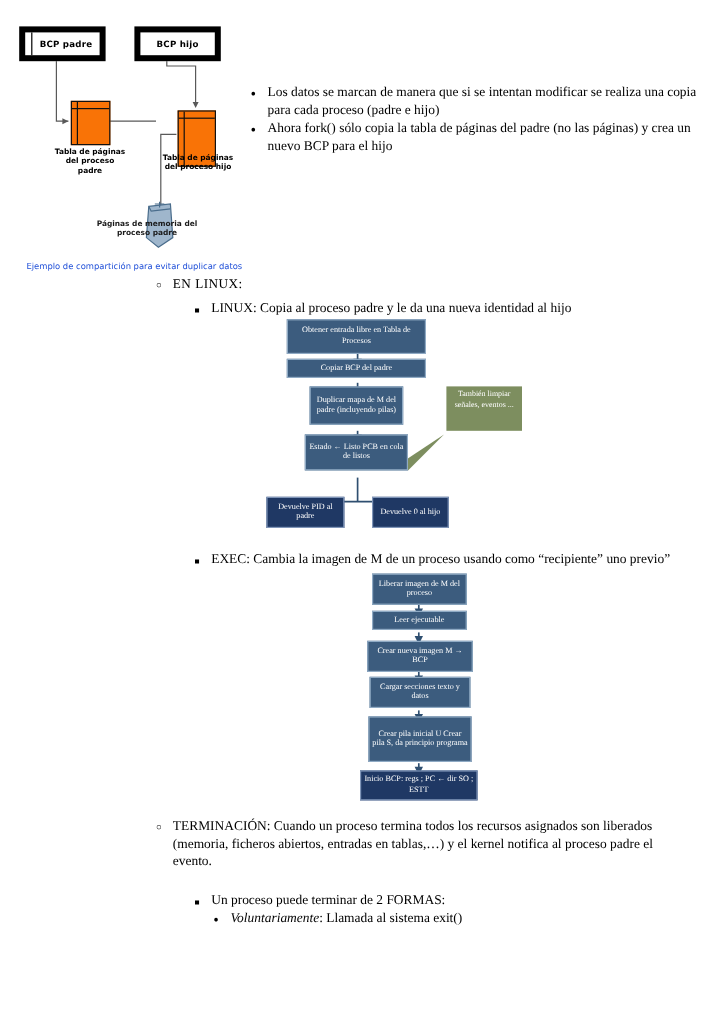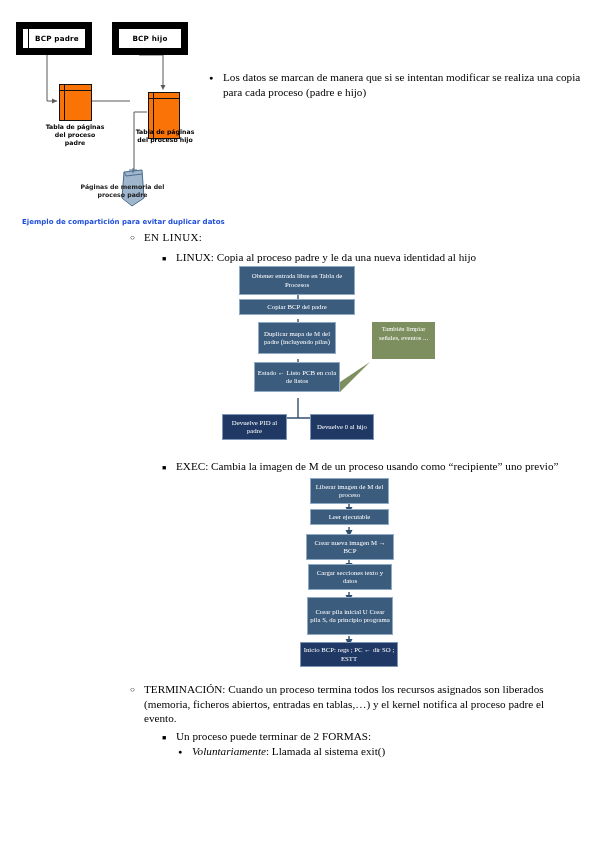--- a/index.html
+++ b/index.html
@@ -2,21 +2,21 @@
 <html><head>
 <meta charset="utf-8">
 <style>
   html,body{margin:0;padding:0;background:#ffffff;}
   body{width:600px;height:848px;position:relative;overflow:hidden;
        font-family:"Liberation Serif","DejaVu Serif",serif;color:#000;}
   .page{position:absolute;inset:0;width:600px;height:848px;}
 
   
   .diagram{position:absolute;left:0;top:0;width:200px;height:232px;}
-  .bcp-box{position:absolute;border:7px solid #000000;background:#fff;
+  .bcp-box{position:absolute;border:5px solid #000000;background:#fff;
            height:19px;display:flex;align-items:stretch;}
   .bcp-box .seg{border-right:1px solid #000;width:5px;}
   .bcp-box .seg.last{border-right:none;border-left:1px solid #000;width:5px;}
   .bcp-label{flex:1;display:flex;align-items:center;justify-content:center;
              font-family:"DejaVu Sans","Liberation Sans",sans-serif;
              font-weight:bold;font-size:7.2px;letter-spacing:.2px;color:#000;}
   #bcp-padre{left:16px;top:22px;width:62px;}
   #bcp-hijo{left:112px;top:22px;width:62px;flex-direction:column;}
 
   .ptable{position:absolute;background:#f97306;border:1.6px solid #111;}
@@ -32,21 +32,21 @@
            font-weight:bold;font-size:6.2px;line-height:8px;color:#000;}
   #cap-padre{left:45px;top:123px;width:60px;}
   #cap-hijo{left:135px;top:128px;width:60px;}
 
   .memdoc{position:absolute;left:118px;top:168px;width:32px;height:40px;}
   .memcap{position:absolute;left:80px;top:183px;width:85px;text-align:center;
           font-family:"DejaVu Sans","Liberation Sans",sans-serif;
           font-weight:bold;font-size:6.2px;line-height:8px;color:#1a1a1a;}
   .diag-caption{position:absolute;left:22px;top:218px;
           font-family:"DejaVu Sans","Liberation Sans",sans-serif;
-          font-weight:bold;font-size:7px;color:#1f4fd8;white-space:nowrap;}
+          font-weight:normal;font-size:7px;color:#1f4fd8;white-space:nowrap;}
   svg.wires{position:absolute;left:0;top:0;width:200px;height:232px;overflow:visible;}
 
   
   .tx{position:absolute;font-size:11.2px;line-height:14.6px;}
   ul.lv{list-style:none;margin:0;padding:0;}
   ul.lv li{position:relative;padding-left:16px;margin:0 0 1px 0;}
   ul.lv li:before{position:absolute;left:2px;top:0;font-size:9px;}
   ul.disc>li:before{content:"\25CF";font-size:7px;top:1px;}
   ul.circ>li:before{content:"\25CB";font-size:8px;top:1px;}
   ul.sq>li:before{content:"\25A0";font-size:7px;top:2px;}
@@ -115,20 +115,21 @@
       <line x1="11" y1="2" x2="19" y2="2" stroke="#4a6d8c" stroke-width="1"></line>
     </svg>
     <div class="memcap">Páginas de memoria del proceso padre</div>
 
     <div class="diag-caption">Ejemplo de compartición para evitar duplicar datos</div>
   </div>
 
   <div class="tx" id="bullets-top">
     <ul class="lv disc">
       <li>Los datos se marcan de manera que si se intentan modificar se realiza una copia para cada proceso (padre e hijo)</li>
+      <li>Ahora fork() sólo copia la tabla de páginas del padre (no las páginas) y crea un nuevo BCP para el hijo</li>
     </ul>
   </div>
 
   <div class="tx" id="enlinux-wrap">
     <ul class="lv circ">
       <li class="head">EN LINUX:</li>
     </ul>
   </div>
 
   <div class="tx" id="fork-line">
@@ -188,21 +189,21 @@
   <div class="fbox" style="left:310px;top:509px;width:79px;height:16px;">Leer ejecutable</div>
   <div class="fbox" style="left:306px;top:534px;width:88px;height:26px;">Crear nueva imagen M → BCP</div>
   <div class="fbox" style="left:308px;top:564px;width:84px;height:26px;">Cargar secciones texto y datos</div>
   <div class="fbox" style="left:307px;top:597px;width:86px;height:38px;">Crear pila inicial U Crear pila S, da principio programa</div>
   <div class="fbox dark" style="left:300px;top:642px;width:98px;height:25px;">Inicio BCP: regs ; PC ← dir SO ; ESTT</div>
 
   <div class="tx" id="termin-wrap">
     <ul class="lv circ">
       <li>
         <span>TERMINACIÓN</span><span>: Cuando un proceso termina todos los recursos asignados son liberados (memoria, ficheros abiertos, entradas en tablas,…) y el kernel notifica al proceso padre el evento.</span>
-        <ul class="lv sq" style="margin-top:3px;margin-left:16px;">
+        <ul class="lv sq" style="margin-top:17px;margin-left:16px;">
           <li>Un proceso puede terminar de 2 FORMAS:</li>
           <ul class="lv disc" style="margin-left:16px;">
             <li><span class="it">Voluntariamente</span><span>: Llamada al sistema exit()</span></li>
           </ul>
         </ul>
       </li>
     </ul>
   </div>
 
 </div>

